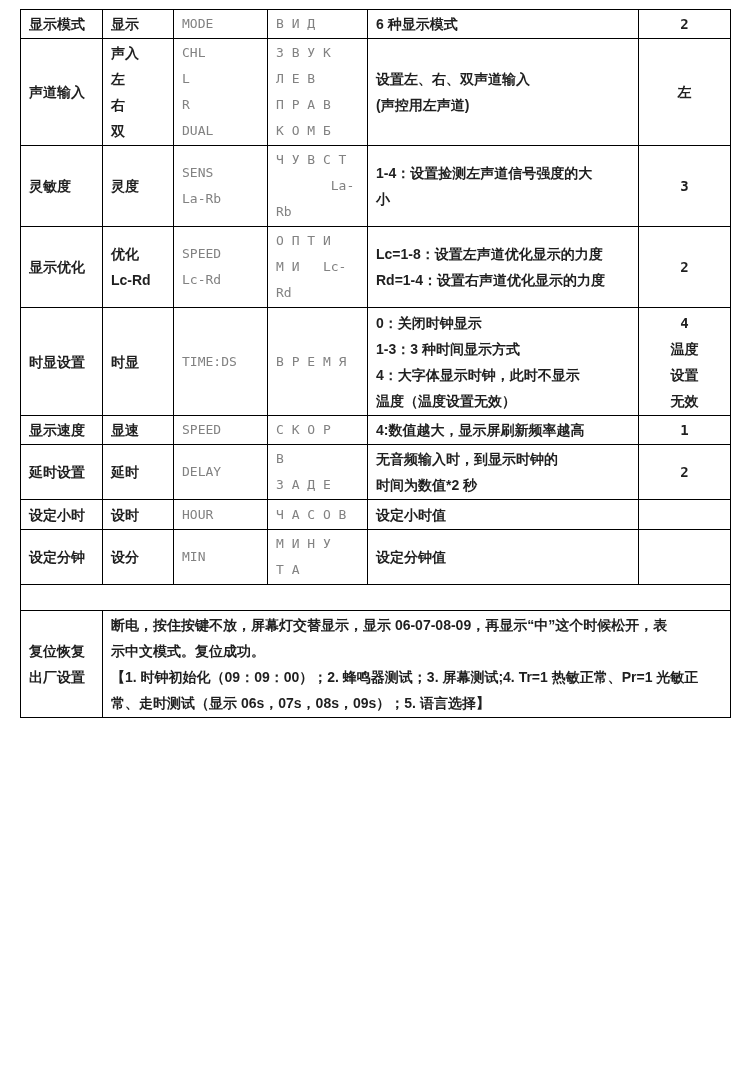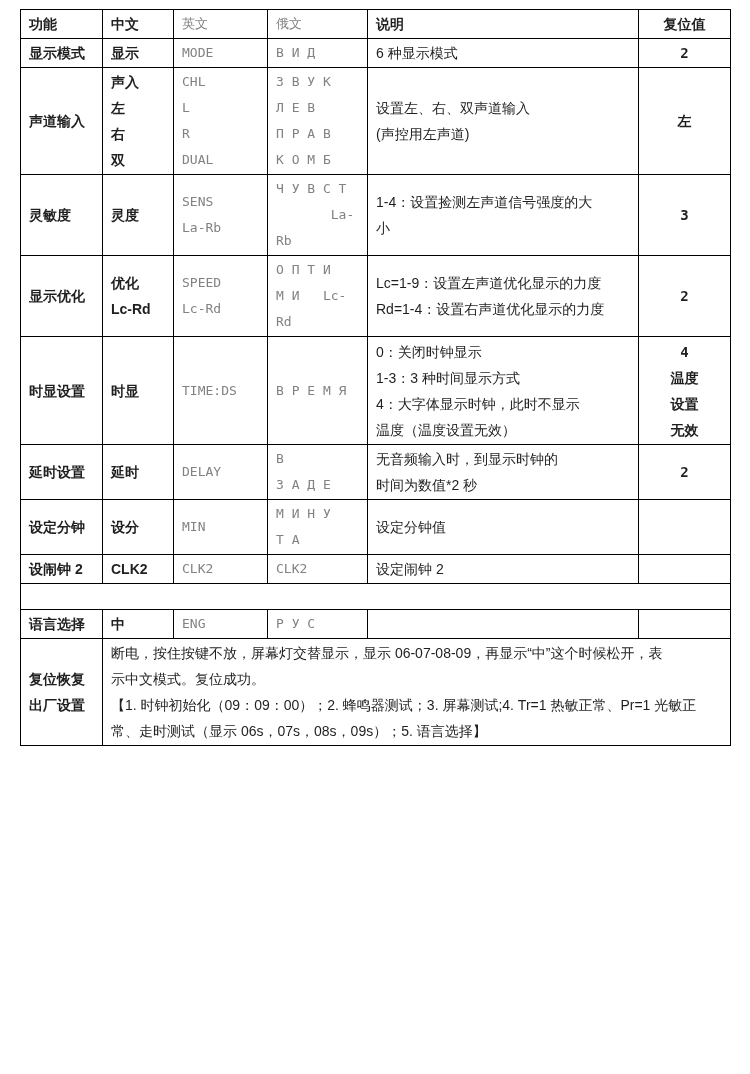--- a/index.html
+++ b/index.html
@@ -54,49 +54,41 @@
   .rst {
     text-align: center;
     color: #1f1f1f;
     font-family: "DejaVu Sans Mono", monospace;
     font-weight: bold;
     font-size: 14px;
     line-height: 26px;
   }
   .desc {
     color: #1f1f1f;
-    font-weight: normal;
+    font-weight: bold;
     font-size: 14px;
     line-height: 26px;
   }
   tr.spacer td { border-left: 1px solid #000; border-right: 1px solid #000; }
 </style>
 </head>
 <body>
 
 <div class="page">
   <table class="manual">
     <colgroup>
       <col class="c-func">
         <col class="c-cn">
         <col class="c-en">
       <col class="c-ru">
         <col class="c-desc">
         <col class="c-reset">
     </colgroup>
 
     <tbody>
-        <tr style="height:27px">
-      <th class="blk">功能</th>
-      <th class="blk">中文</th>
-      <th class="gry">英文</th>
-      <th class="gry">俄文</th>
-      <th class="blk">说明</th>
-      <th class="blk" style="text-align:center">复位值</th>
-    </tr>
 
     <tr style="height:27px">
       <td class="blk">显示模式</td>
       <td class="blk">显示</td>
       <td class="gry">MODE</td>
       <td class="gry">В И Д</td>
       <td class="desc">6 种显示模式</td>
       <td class="rst">2</td>
     </tr>
 
@@ -132,91 +124,91 @@
     </tr>
 
     <tr style="height:78px">
       <td class="blk">显示优化</td>
       <td class="blk">优化
 Lc-Rd</td>
       <td class="gry">SPEED
 Lc-Rd</td>
       <td class="gry">О П Т И
 М И   Lc-Rd</td>
-      <td class="desc">Lc=1-9：设置左声道优化显示的力度
+      <td class="desc">Lc=1-8：设置左声道优化显示的力度
 Rd=1-4：设置右声道优化显示的力度</td>
       <td class="rst">2</td>
     </tr>
 
     <tr style="height:108px">
       <td class="blk">时显设置</td>
       <td class="blk">时显</td>
       <td class="gry">TIME:DS</td>
       <td class="gry">В Р Е М Я</td>
       <td class="desc">0：关闭时钟显示
 1-3：3 种时间显示方式
 4：大字体显示时钟，此时不显示
 温度（温度设置无效）</td>
       <td class="rst">4
 温度
 设置
 无效</td>
     </tr>
 
 
+    <tr style="height:26px">
+      <td class="blk">显示速度</td>
+      <td class="blk">显速</td>
+      <td class="gry">SPEED</td>
+      <td class="gry">С К О Р</td>
+      <td class="desc">4:数值越大，显示屏刷新频率越高</td>
+      <td class="rst">1</td>
+    </tr>
 
     <tr style="height:51px">
       <td class="blk">延时设置</td>
       <td class="blk">延时</td>
       <td class="gry">DELAY</td>
       <td class="gry">В
 З А Д Е</td>
       <td class="desc">无音频输入时，到显示时钟的
 时间为数值*2 秒</td>
       <td class="rst">2</td>
     </tr>
 
 
 
 
+    <tr style="height:30px">
+      <td class="blk">设定小时</td>
+      <td class="blk">设时</td>
+      <td class="gry">HOUR</td>
+      <td class="gry">Ч А С О В</td>
+      <td class="desc">设定小时值</td>
+      <td class="rst"></td>
+    </tr>
 
     <tr style="height:52px">
       <td class="blk">设定分钟</td>
       <td class="blk">设分</td>
       <td class="gry">MIN</td>
       <td class="gry">М И Н У
 Т А</td>
       <td class="desc">设定分钟值</td>
       <td class="rst"></td>
     </tr>
 
 
-    <tr style="height:27px">
-      <td class="blk">设闹钟 2</td>
-      <td class="blk">CLK2</td>
-      <td class="gry">CLK2</td>
-      <td class="gry">CLK2</td>
-      <td class="desc">设定闹钟 2</td>
-      <td class="rst"></td>
-    </tr>
 
 
     <tr class="spacer" style="height:26px">
       <td colspan="6"></td>
     </tr>
 
 
-    <tr style="height:29px">
-      <td class="blk">语言选择</td>
-      <td class="blk">中</td>
-      <td class="gry">ENG</td>
-      <td class="gry">Р У С</td>
-      <td class="desc"></td>
-      <td class="rst"></td>
-    </tr>
 
     <tr style="height:105px">
       <td class="blk">复位恢复
 出厂设置</td>
       <td class="desc" colspan="5">断电，按住按键不放，屏幕灯交替显示，显示 06-07-08-09，再显示“中”这个时候松开，表
 示中文模式。复位成功。
 【1. 时钟初始化（09：09：00）；2. 蜂鸣器测试；3. 屏幕测试;4. Tr=1 热敏正常、Pr=1 光敏正
 常、走时测试（显示 06s，07s，08s，09s）；5. 语言选择】</td>
     </tr>
   </tbody>

